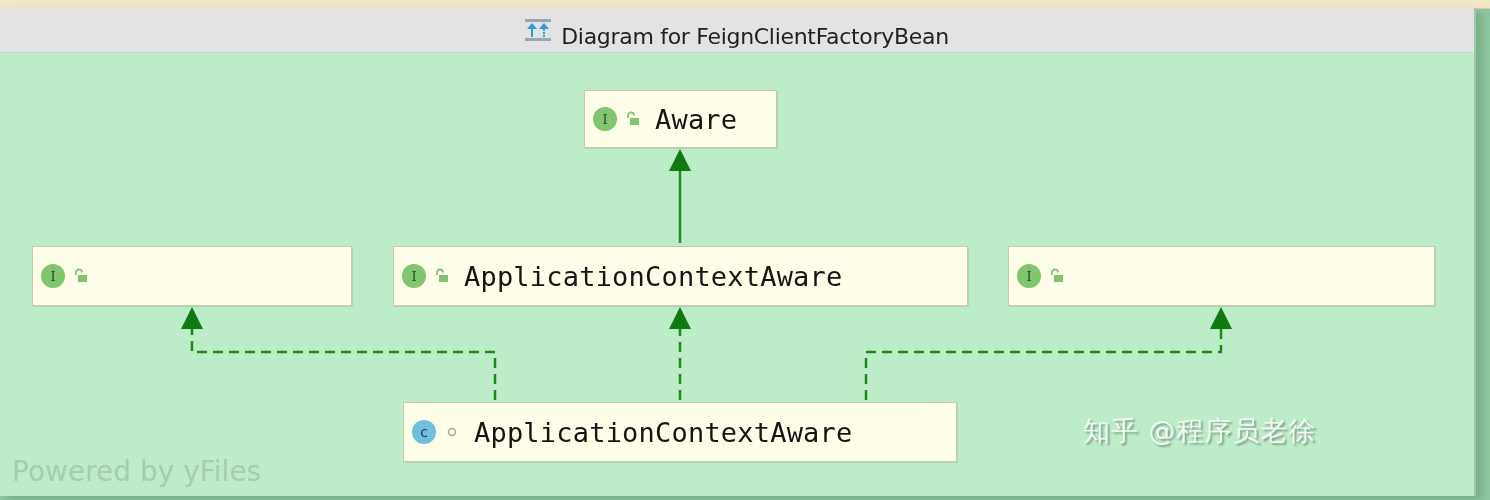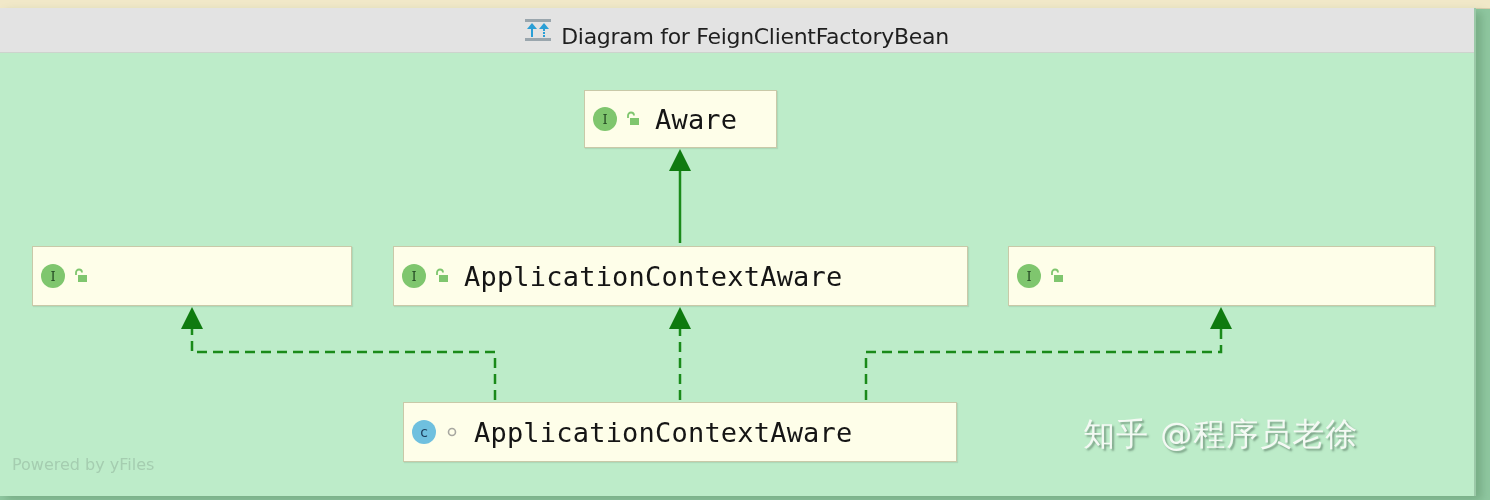--- a/index.html
+++ b/index.html
@@ -93,28 +93,28 @@
     .edges {
       position: absolute;
       left: 0; top: 0;
       width: 1474px; height: 443px;
       pointer-events: none;
     }
     .powered {
       position: absolute;
       left: 12px; top: 402px;
       font-family: "DejaVu Sans", sans-serif;
-      font-size: 16px;
+      font-size: 28px;
       color: #a5cdb0;
     }
     .watermark {
       position: absolute;
       left: 1083px; top: 360px;
       font-family: "DejaVu Sans", sans-serif;
-      font-size: 32px;
+      font-size: 27px;
       color: #f4f9f4;
       text-shadow: 2px 2px 2px rgba(70,100,80,0.55);
       letter-spacing: 1px;
       white-space: nowrap;
     }
   </style>
 </head>
 <body>
 
 <div class="top-strip"></div>

